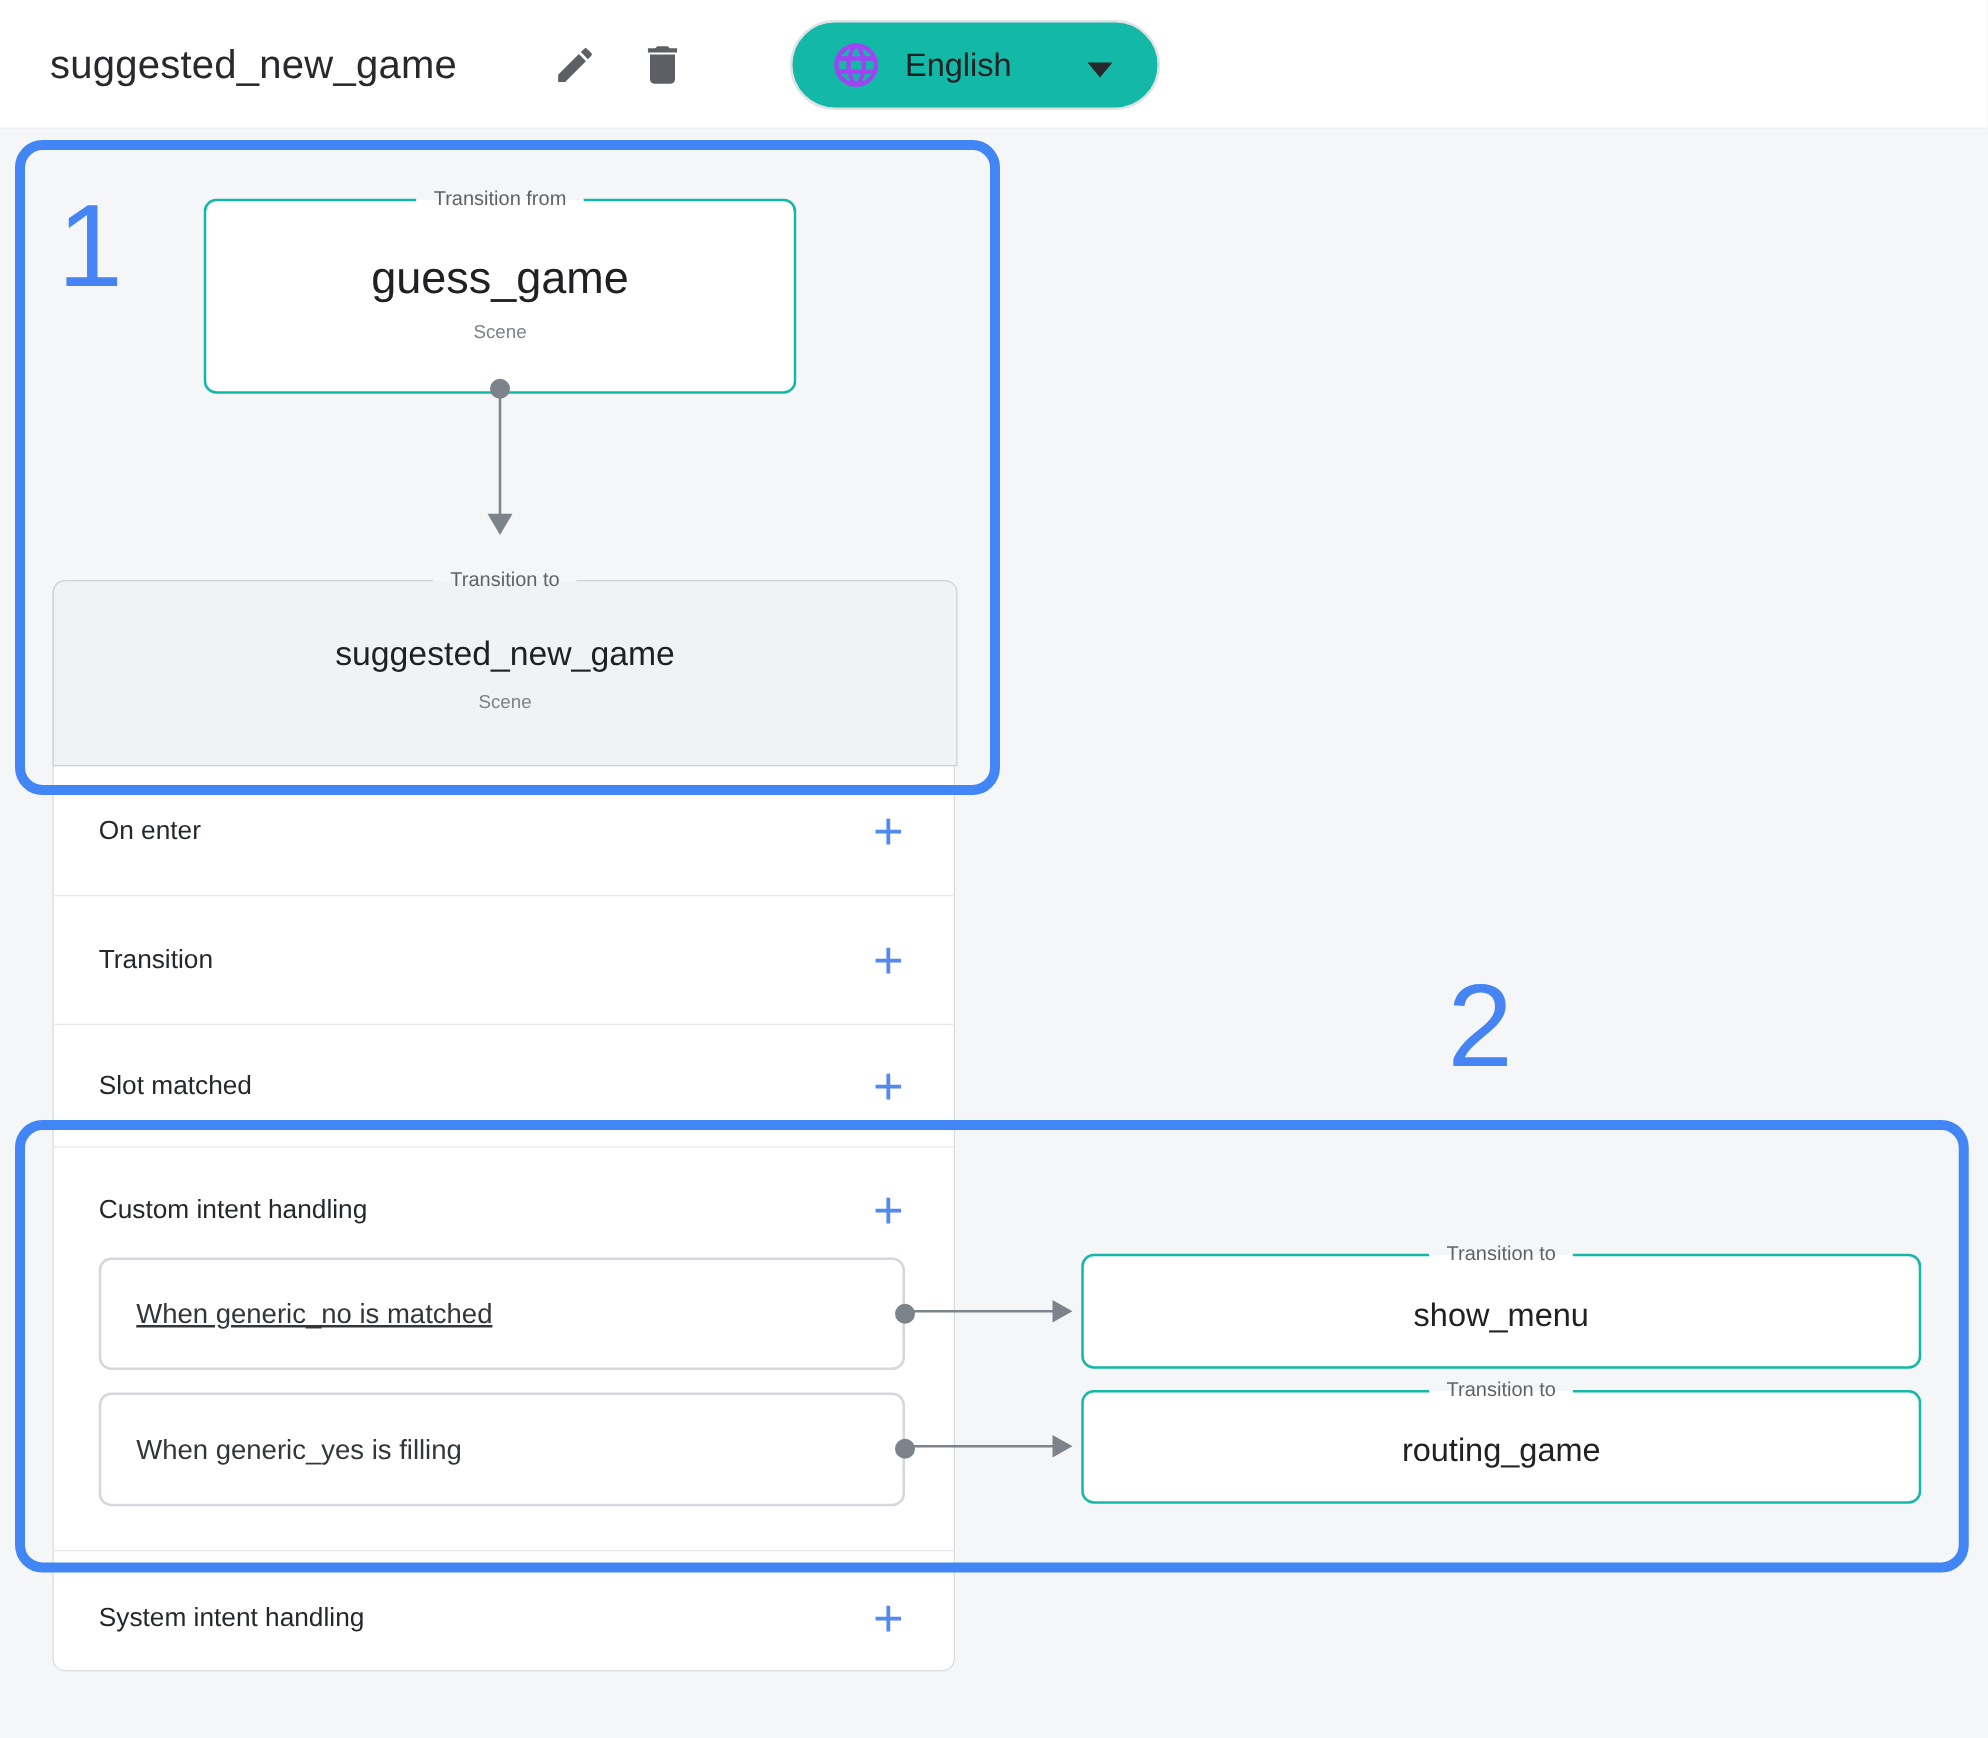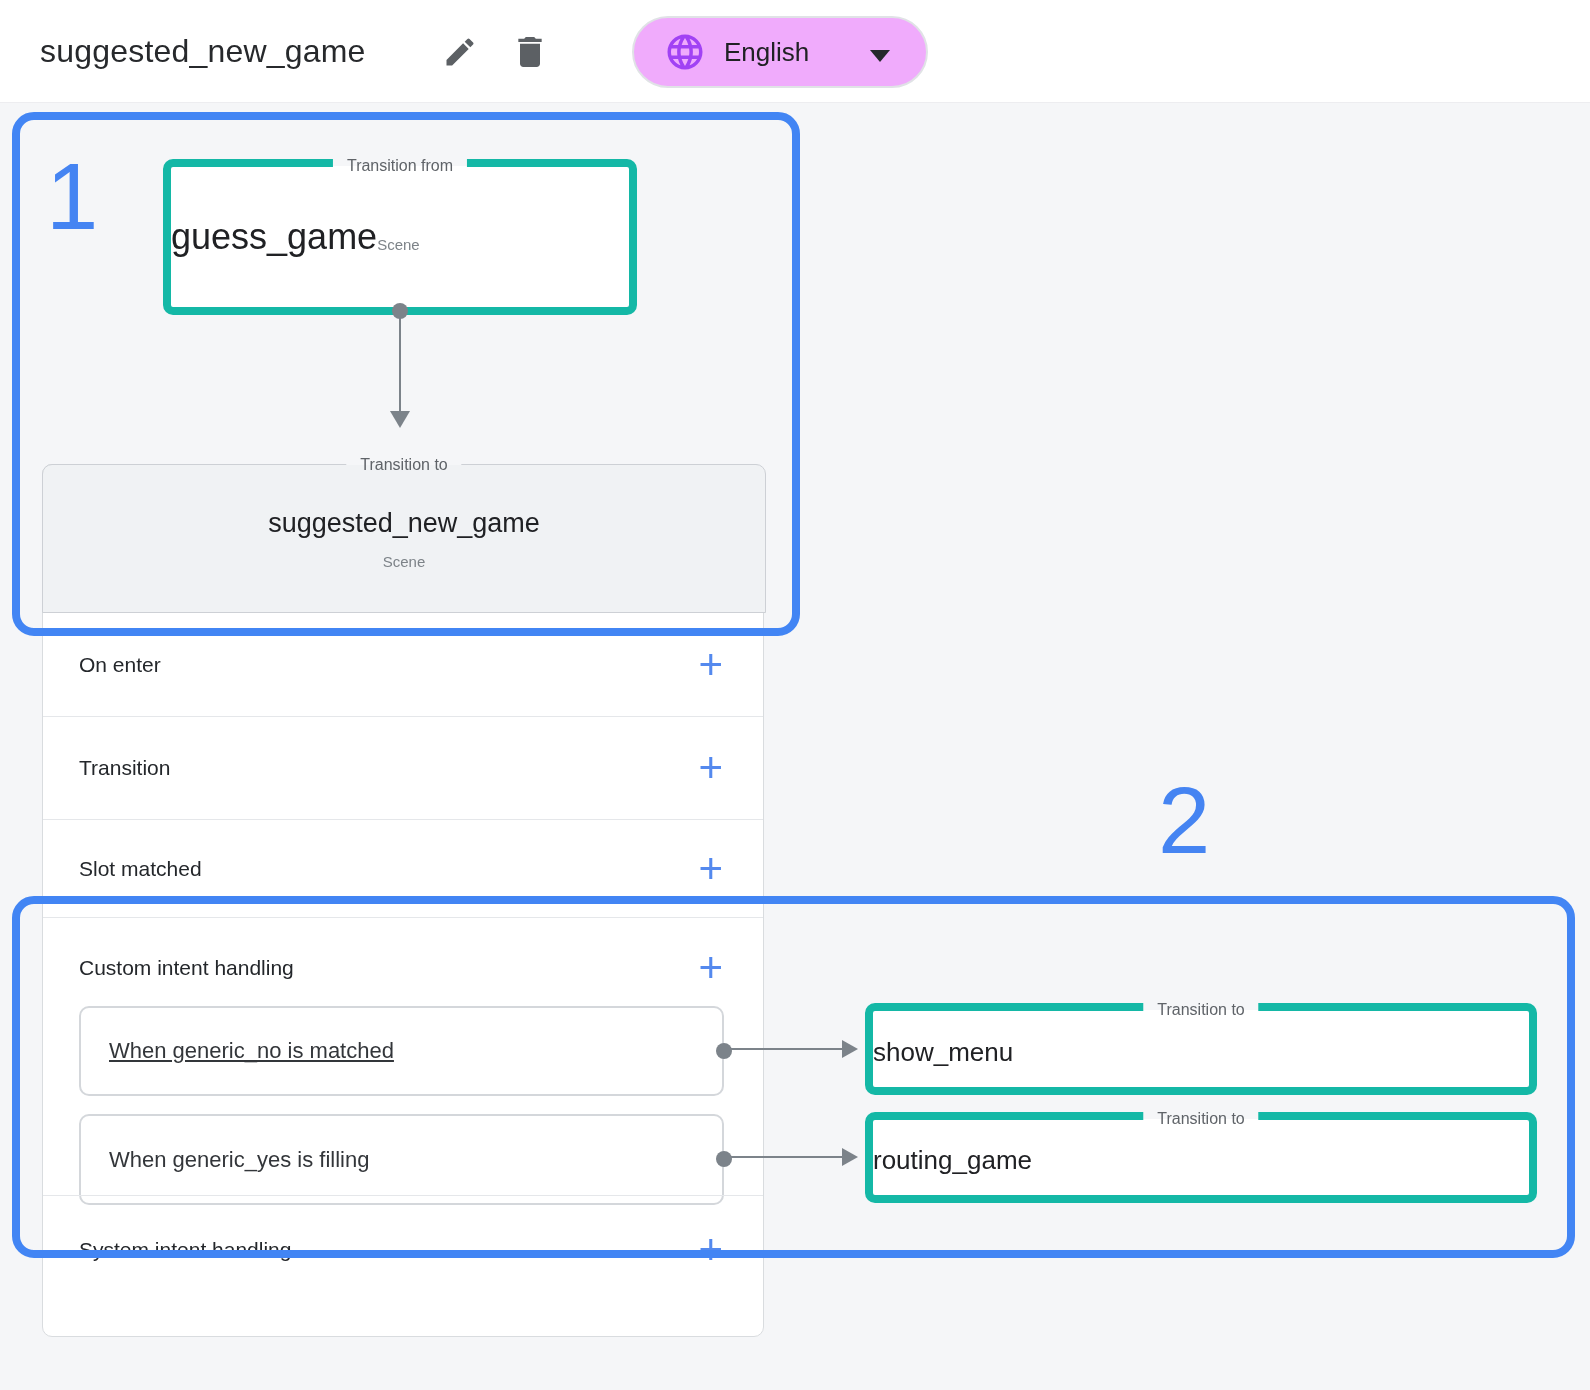--- a/index.html
+++ b/index.html
@@ -25,21 +25,21 @@
   }
   .icon-btn {
     position:absolute; top:26px; width:52px; height:52px;
     display:flex; align-items:center; justify-content:center;
     background:none; border:none; cursor:pointer; border-radius:50%;
   }
   .icon-btn.edit { left:434px; }
   .icon-btn.del  { left:504px; }
   .lang-pill {
     position:absolute; left:632px; top:16px; width:296px; height:72px;
-    background:#f0abfc; border:2px solid #e0e2e6; border-radius:36px;
+    background:#14b8a6; border:2px solid #e0e2e6; border-radius:36px;
     display:flex; align-items:center; cursor:pointer;
   }
   .lang-pill .globe { margin-left:30px; width:42px; height:42px; }
   .lang-pill .lang-label { margin-left:18px; font-size:26px; color:#202124; }
   .caret {
     position:absolute; right:36px; top:32px;
     width:0; height:0;
     border-left:10px solid transparent; border-right:10px solid transparent;
     border-top:12px solid #26282b;
   }
@@ -53,22 +53,22 @@
   #hl2 { left:12px; top:896px; width:1563px; height:362px; }
   .hl-num {
     position:absolute; z-index:41; color:#4584f2;
     font-size:94px; line-height:1; font-weight:400; pointer-events:none;
   }
   #num1 { left:46px; top:150px; }
   #num2 { left:1158px; top:774px; }
 
   
   .fbox {
-    position:absolute; background:#fff; border:8px solid #14b8a6; border-radius:10px;
-    display:flex; flex-direction:row; align-items:center; justify-content:flex-start;
+    position:absolute; background:#fff; border:2px solid #14b8a6; border-radius:10px;
+    display:flex; flex-direction:column; align-items:center; justify-content:center;
   }
   .fbox .legend {
     position:absolute; top:-12px; left:50%; transform:translateX(-50%);
     font-size:16px; color:#5f6368; white-space:nowrap; padding:0 14px;
     background:linear-gradient(to bottom, #f5f6f8 0%, #f5f6f8 50%, #ffffff 50%, #ffffff 100%);
     line-height:22px;
   }
   .fbox .scene-name { font-size:36px; color:#202124; }
   .fbox .scene-type { font-size:15px; color:#7d8388; margin-top:14px; }
 
@@ -112,21 +112,21 @@
   .srow-label { font-size:21px; color:#24272b; }
   .add-btn {
     background:none; border:none; cursor:pointer;
     font-size:42px; font-weight:400; color:#5489ee; line-height:30px;
     padding:0 4px;
   }
   #row-onenter   { top:148px; height:103px; }
   #row-condition { top:251px; height:103px; }
   #row-slot      { top:354px; height:98px;  }
   #row-custom    { top:452px; height:323px; }
-  #row-system    { top:730px; height:108px;  }
+  #row-system    { top:775px; height:108px;  }
   #row-custom .srow-line { height:100px; }
 
   .intent-card {
     position:absolute; left:36px; width:645px; height:90px;
     background:#fff; border:2px solid #d4d7db; border-radius:10px;
     display:flex; align-items:center; padding-left:28px;
     font-size:22px; color:#33363a; cursor:pointer;
   }
   #card-no  { top:88px;text-decoration:underline;  }
   #card-yes { top:196px; height:91px; }

